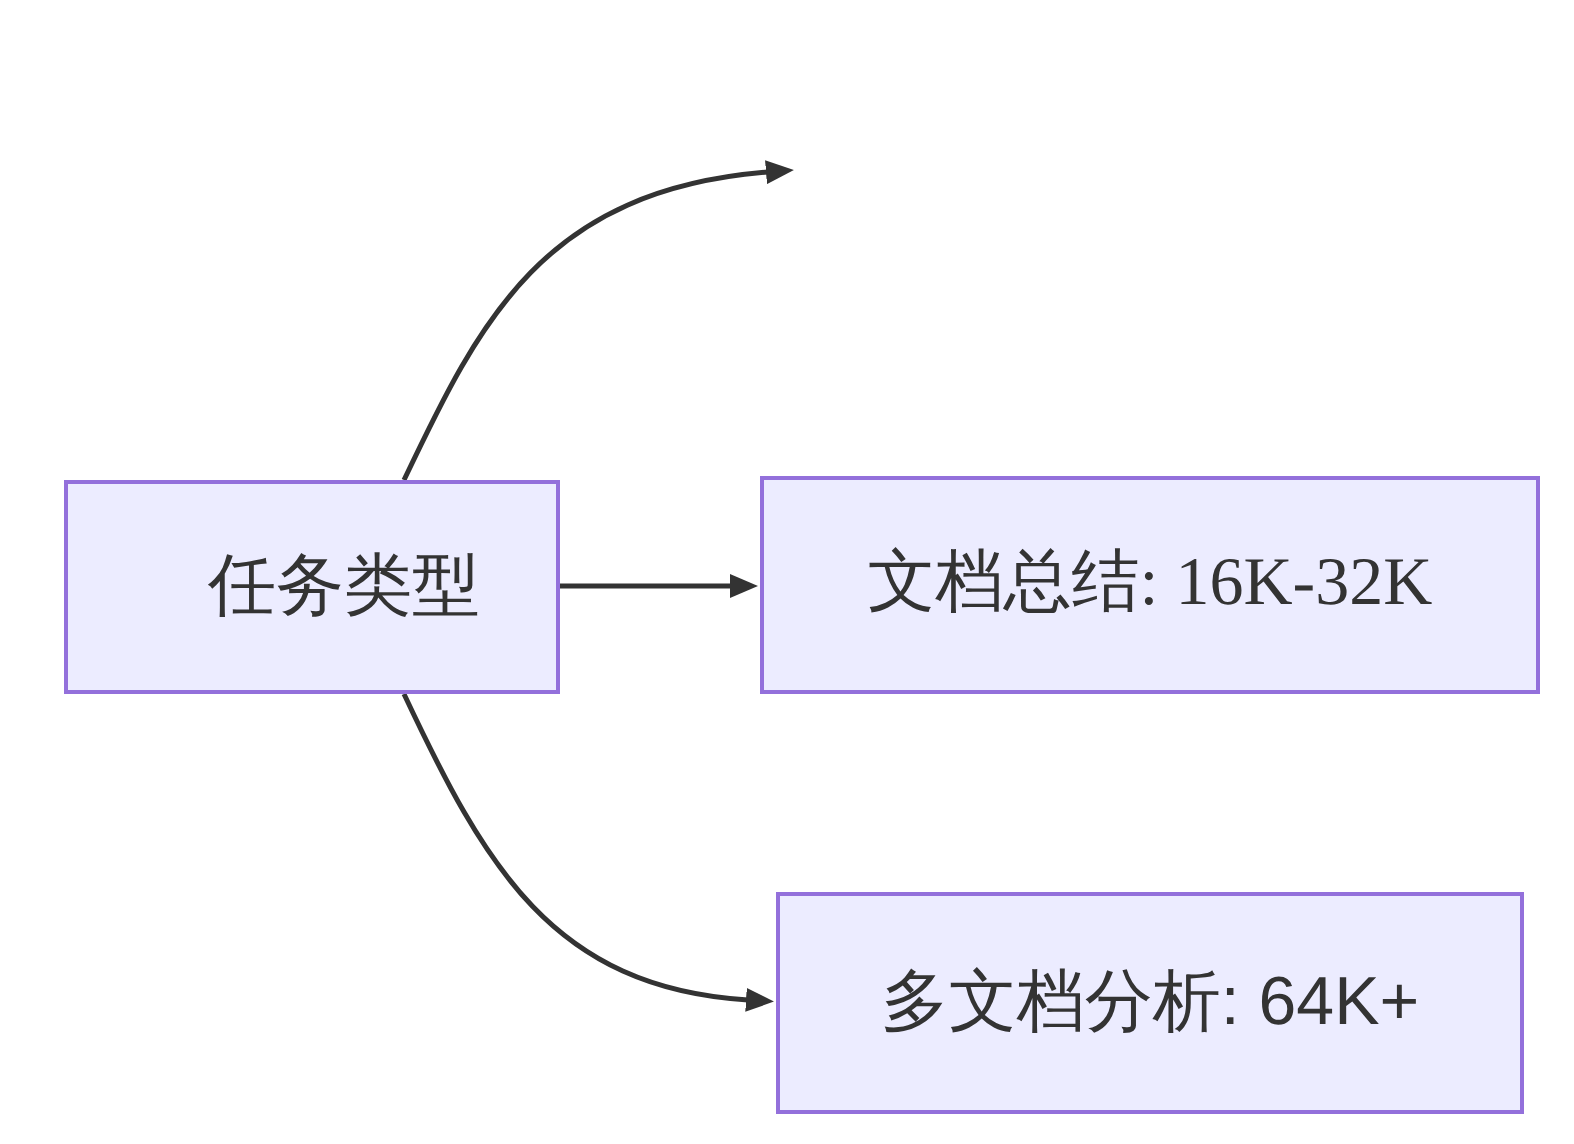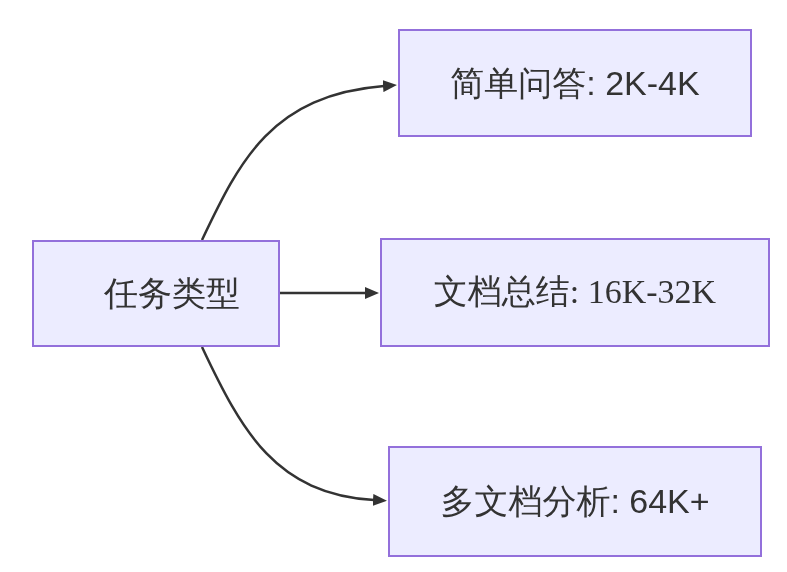--- a/index.html
+++ b/index.html
@@ -61,23 +61,20 @@
     </defs>
     <path class="edge" d="M202,240 C240,160 272,95 384,86" marker-end="url(#arrowhead)"></path>
     <path class="edge" d="M280,293 L366,293" marker-end="url(#arrowhead)"></path>
     <path class="edge" d="M202,347 C242,432 276,494 374,500" marker-end="url(#arrowhead)"></path>
   </svg>
 
   <div class="node node-root">
     <span class="node-label">任务类型</span>
   </div>
 
-  <div class="node node-br-0">
-    <span class="node-label">简单问答: 2K-4K</span>
-  </div>
 
   <div class="node node-br-1">
     <span class="node-label">文档总结: 16K-32K</span>
   </div>
 
   <div class="node node-br-2">
     <span class="node-label">多文档分析: 64K+</span>
   </div>
 
 </div>

